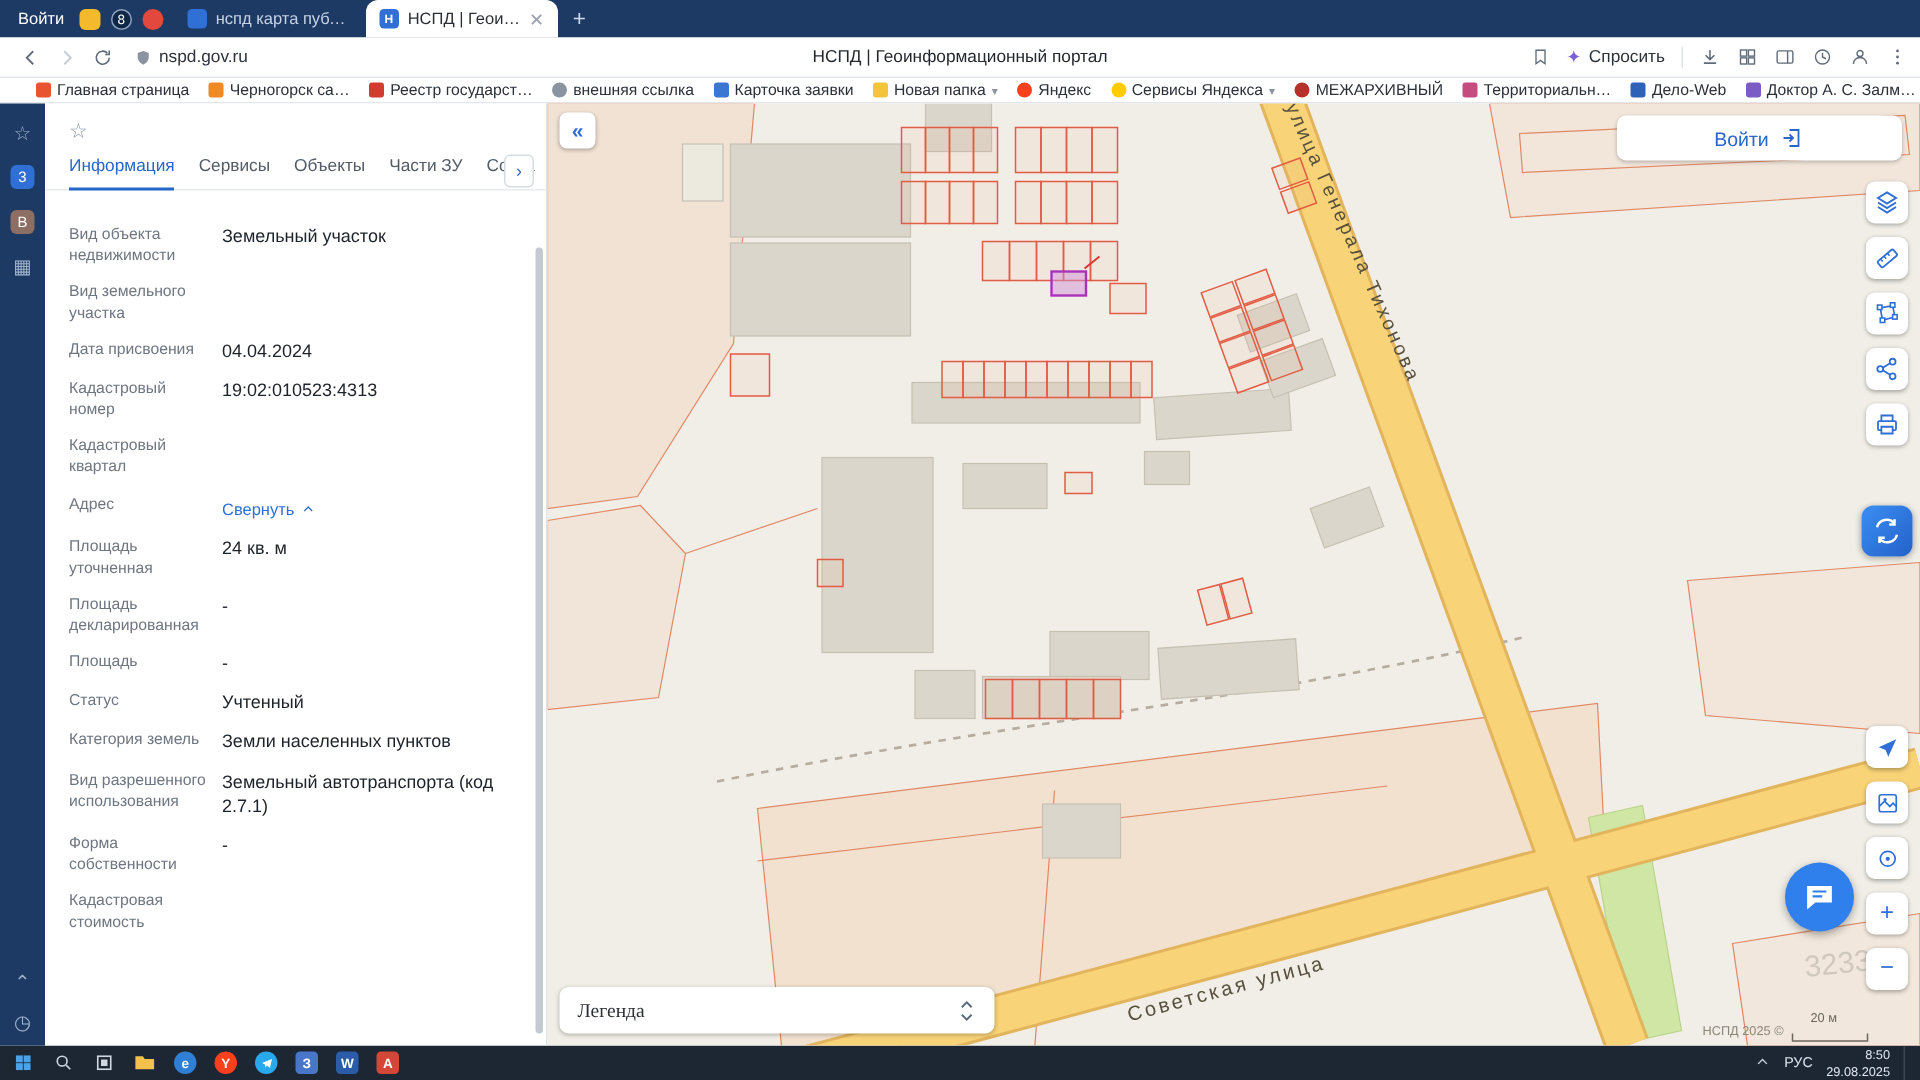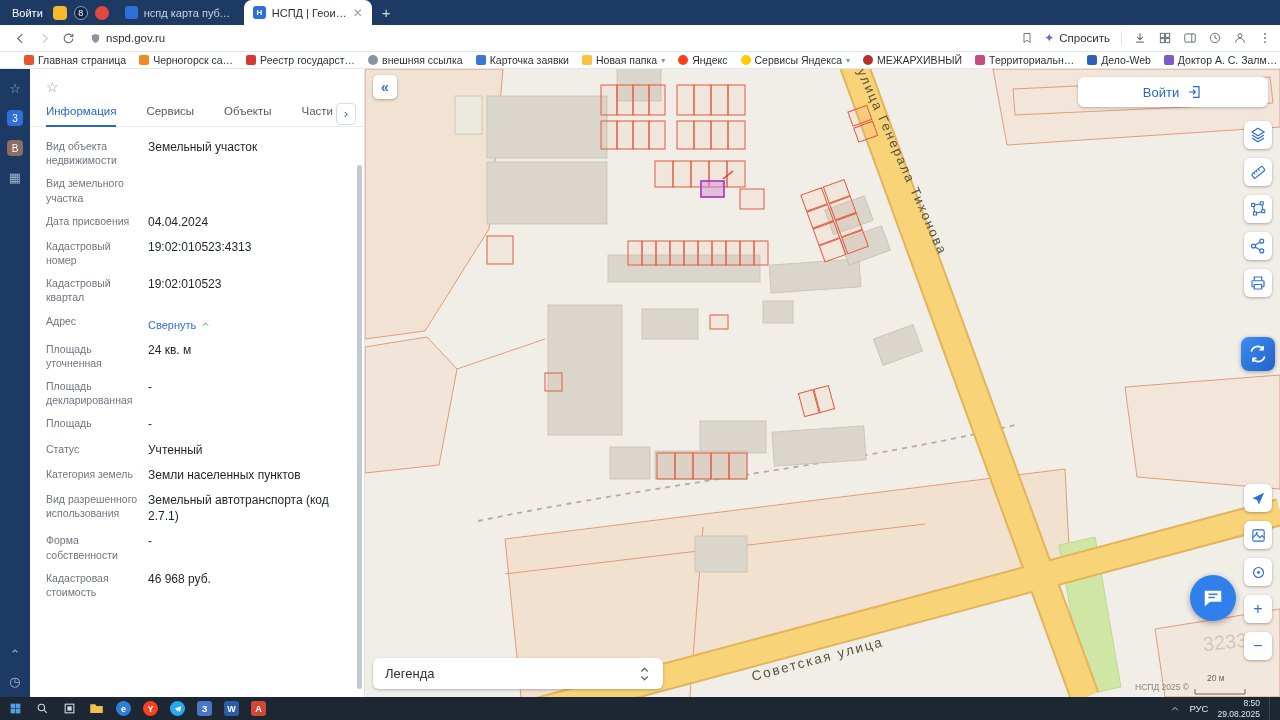--- a/index.html
+++ b/index.html
@@ -42,43 +42,43 @@
 
   .sidestrip { width:30px; background:#1c3a63; display:flex; flex-direction:column; align-items:center; padding-top:12px; gap:14px; color:#9fb2cc; position:relative; flex:none; }
   .ssicon { font-size:13px; cursor:pointer; }
   .badge3 { width:16px; height:16px; border-radius:4px; background:#2f6fd6; color:#fff; font-size:10px; display:flex; align-items:center; justify-content:center; cursor:pointer; }
   .avatarB { width:16px; height:16px; border-radius:4px; background:#8d6e63; color:#fff; font-size:10px; display:flex; align-items:center; justify-content:center; cursor:pointer; }
   .ssbottom { position:absolute; bottom:8px; display:flex; flex-direction:column; gap:12px; align-items:center; }
 
   
   .panel { width:335px; background:#fff; position:relative; border-right:1px solid #dfe3e8; overflow:hidden; flex:none; }
   .panel-star { position:absolute; top:10px; left:16px; color:#8a97a8; font-size:14px; cursor:pointer; }
-  .panel-tabs { display:flex; gap:30px; padding:30px 16px 0 16px; font-size:11.5px; color:#525b66; border-bottom:1px solid #e7eaee; }
+  .panel-tabs { display:flex; gap:16px; padding:30px 16px 0 16px; font-size:11.5px; color:#525b66; border-bottom:1px solid #e7eaee; }
   .ptab { padding:6px 0 8px; cursor:pointer; white-space:nowrap; }
   .ptab.active { color:#2667c9; border-bottom:2px solid #2667c9; margin-bottom:-1px; }
   .ptab-more { position:absolute; right:8px; top:34px; width:20px; height:22px; border:1px solid #d7dce3; border-radius:4px; color:#2667c9; display:flex; align-items:center; justify-content:center; background:#fff; font-size:12px; cursor:pointer; }
   .fields { padding:12px 18px 0 16px; height:560px; overflow:hidden; }
-  .frow { display:flex; margin-bottom:9px; }
+  .frow { display:flex; margin-bottom:9px;margin-top:10px; }
   .flabel { width:102px; flex:none; font-size:10.5px; color:#6e7681; line-height:1.35; padding-right:6px; }
   .fvalue { flex:1; font-size:12px; color:#1d232a; line-height:1.35; }
   .collapse-link { color:#2f6fd6; font-size:11px; margin-top:4px; display:inline-flex; gap:5px; align-items:center; text-decoration:none; cursor:pointer; }
   .pscroll { position:absolute; right:2px; top:96px; width:5px; height:524px; background:#c4cad1; border-radius:3px; cursor:pointer; }
 
   
   .map { flex:1; position:relative; background:#f1eee7; overflow:hidden; }
   .mapsvg { position:absolute; inset:0; font-family:"Liberation Sans", sans-serif; }
   .collapsebtn { position:absolute; left:8px; top:6px; width:24px; height:24px; background:#fff; border-radius:5px; box-shadow:0 1px 3px rgba(0,0,0,.3); color:#2f6fd6; font-size:14px; font-weight:bold; display:flex; align-items:center; justify-content:center; cursor:pointer; }
   .loginbtn { position:absolute; right:12px; top:8px; height:30px; width:190px; background:#fff; border-radius:6px; box-shadow:0 1px 3px rgba(0,0,0,.25); display:flex; align-items:center; justify-content:center; gap:8px; color:#2667c9; font-size:13px; cursor:pointer; }
   .mctrl { position:absolute; right:8px; display:flex; flex-direction:column; gap:9px; }
   .mctrl.top { top:52px; }
   .mctrl.bottom { top:415px; }
   .mbtn { width:28px; height:28px; background:#fff; border-radius:6px; box-shadow:0 1px 3px rgba(0,0,0,.3); display:flex; align-items:center; justify-content:center; color:#2f6fd6; font-size:16px; cursor:pointer; }
   .panobtn { position:absolute; right:5px; top:268px; width:34px; height:34px; border-radius:8px; background:linear-gradient(135deg,#3b8ef3,#2361c9); box-shadow:0 1px 4px rgba(0,0,0,.35); display:flex; align-items:center; justify-content:center; cursor:pointer; }
   .chatbtn { position:absolute; right:44px; top:506px; width:46px; height:46px; border-radius:50%; background:#2f80ed; box-shadow:0 2px 6px rgba(0,0,0,.35); display:flex; align-items:center; justify-content:center; cursor:pointer; }
-  .legendbar { position:absolute; left:8px; top:589px; width:290px; height:31px; background:#fff; border-radius:6px; box-shadow:0 1px 3px rgba(0,0,0,.25); display:flex; align-items:center; padding:0 12px; font-size:13px; color:#2a2f36; cursor:pointer; }
+  .legendbar { position:absolute; left:8px; top:589px; width:290px; height:31px; background:#fff; border-radius:6px; box-shadow:0 1px 3px rgba(0,0,0,.25); display:flex; align-items:center; padding:0 12px; font-size:13px; color:#2a2f36; cursor:pointer;font-family:Liberation Serif, serif; }
   .legend-sort { margin-left:auto; color:#5b6b7c; display:flex; }
 
   
   .taskbar { height:23px; background:#1d2633; display:flex; align-items:center; color:#dfe6ee; padding:0 2px; }
   .tkbtn { width:27px; height:23px; display:flex; align-items:center; justify-content:center; cursor:pointer; flex:none; }
   .appic { width:15px; height:15px; border-radius:3px; display:flex; align-items:center; justify-content:center; font-size:9px; font-weight:bold; color:#fff; }
   .tray { margin-left:auto; display:flex; align-items:center; gap:9px; padding-right:5px; }
   .lang { font-size:9.5px; }
   .clock { font-size:8.5px; text-align:right; line-height:1.2; }
   .showdesk { width:4px; height:23px; border-left:1px solid #3a4ささ150; border-left:1px solid #3a4656; }
@@ -121,20 +121,21 @@
           <path d="M20 12a8 8 0 1 1-2.3-5.7" stroke="currentColor" stroke-width="2" fill="none"></path>
           <path d="M20 3v5h-5" stroke="currentColor" stroke-width="2" fill="none"></path>
         </svg>
     </span>
     <span class="sitechip">
       <svg width="11" height="11" viewBox="0 0 24 24">
           <path d="M12 2l8 3v6c0 5-3.5 9.3-8 11-4.5-1.7-8-6-8-11V5z" fill="#8b93a0"></path>
         </svg>
       <span>nspd.gov.ru</span>
     </span>
+    <div class="pagetitle">НСПД | Геоинформационный портал</div>
     <div class="rightcluster">
       <svg width="12" height="12" viewBox="0 0 24 24">
           <path d="M6 3h12v18l-6-4.5L6 21z" stroke="#5f6b7a" stroke-width="1.8" fill="none"></path>
         </svg>
       <span class="ask">
         <span class="sparkle">✦</span>
         <span>Спросить</span>
       </span>
       <span class="vdiv"></span>
       <svg width="14" height="14" viewBox="0 0 24 24">
@@ -256,21 +257,20 @@
         <div class="frow">
             <div class="flabel">Дата присвоения</div>
             <div class="fvalue">04.04.2024</div>
           </div>
         <div class="frow">
             <div class="flabel">Кадастровый номер</div>
             <div class="fvalue">19:02:010523:4313</div>
           </div>
         <div class="frow">
             <div class="flabel">Кадастровый квартал</div>
-            <div class="fvalue">19:02:010523</div>
           </div>
         <div class="frow">
           <div class="flabel">Адрес</div>
           <div class="fvalue">
             <a class="collapse-link">
               <span>Свернуть</span>
               <svg width="9" height="9" viewBox="0 0 24 24">
                   <path d="M5 15l7-7 7 7" stroke="#2f6fd6" stroke-width="2.4" fill="none"></path>
                 </svg>
             </a>
@@ -299,21 +299,20 @@
         <div class="frow">
             <div class="flabel">Вид разрешенного использования</div>
             <div class="fvalue">Земельный автотранспорта (код 2.7.1)</div>
           </div>
         <div class="frow">
             <div class="flabel">Форма собственности</div>
             <div class="fvalue">-</div>
           </div>
         <div class="frow">
             <div class="flabel">Кадастровая стоимость</div>
-            <div class="fvalue">46 968 руб.</div>
           </div>
 
       </div>
       <div class="pscroll"></div>
     </div>
 
     <div class="map">
       <svg class="mapsvg" viewBox="0 0 915 628">
         <rect width="915" height="628" fill="#f1eee7"></rect>
 

